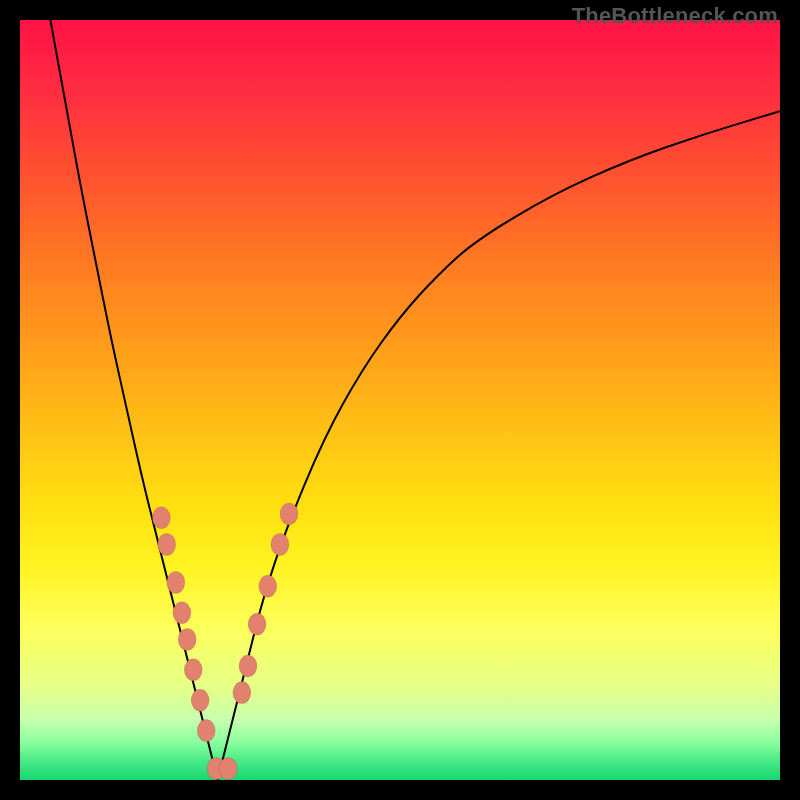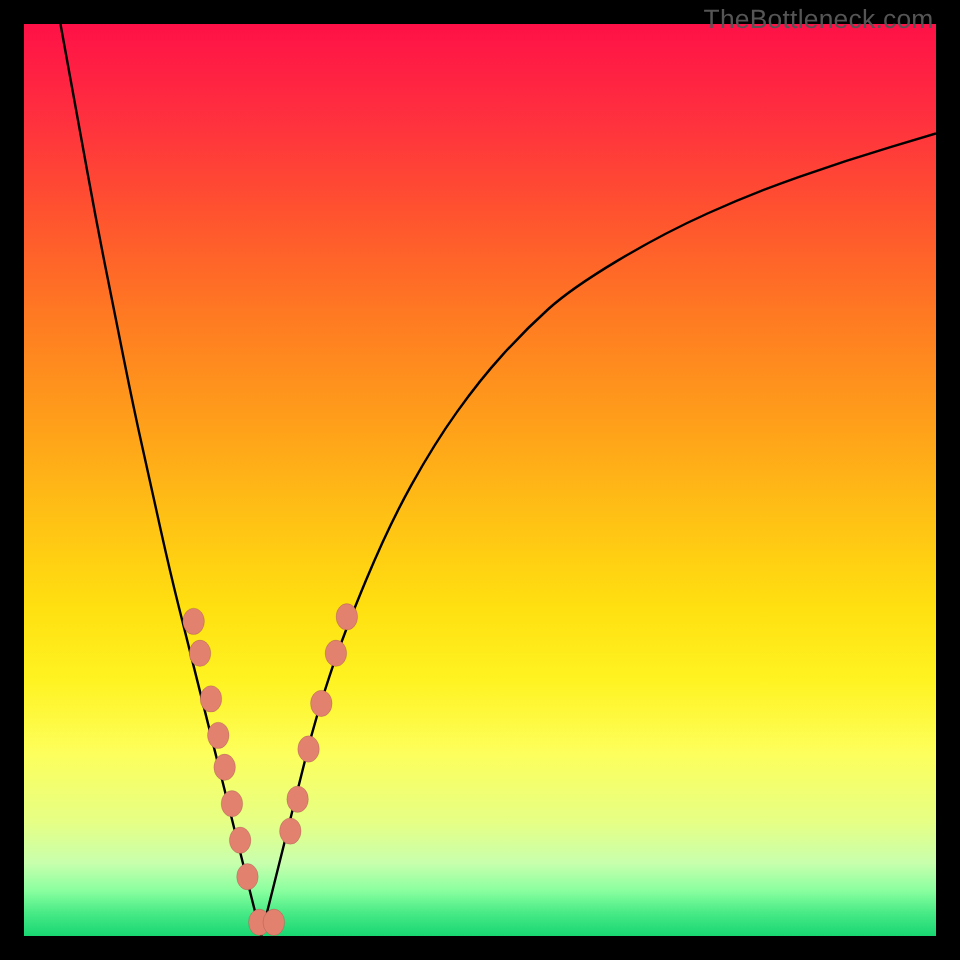--- a/index.html
+++ b/index.html
@@ -46,21 +46,21 @@
       #47ea86 97.5%,
       #18d671 100%);
     z-index: 1;
   }
   .attribution {
     position: absolute;
     top: 3px;
     right: 22px;
     color: #555;
     font-size: 22px;
-    font-weight: 400;
+    font-weight: 700;
     z-index: 50;
     letter-spacing: 0.2px;
   }
   svg.curves {
     position: absolute;
     left: 20px; top: 20px;
     width: 760px; height: 760px;
     z-index: 10;
   }
   svg.markers {

